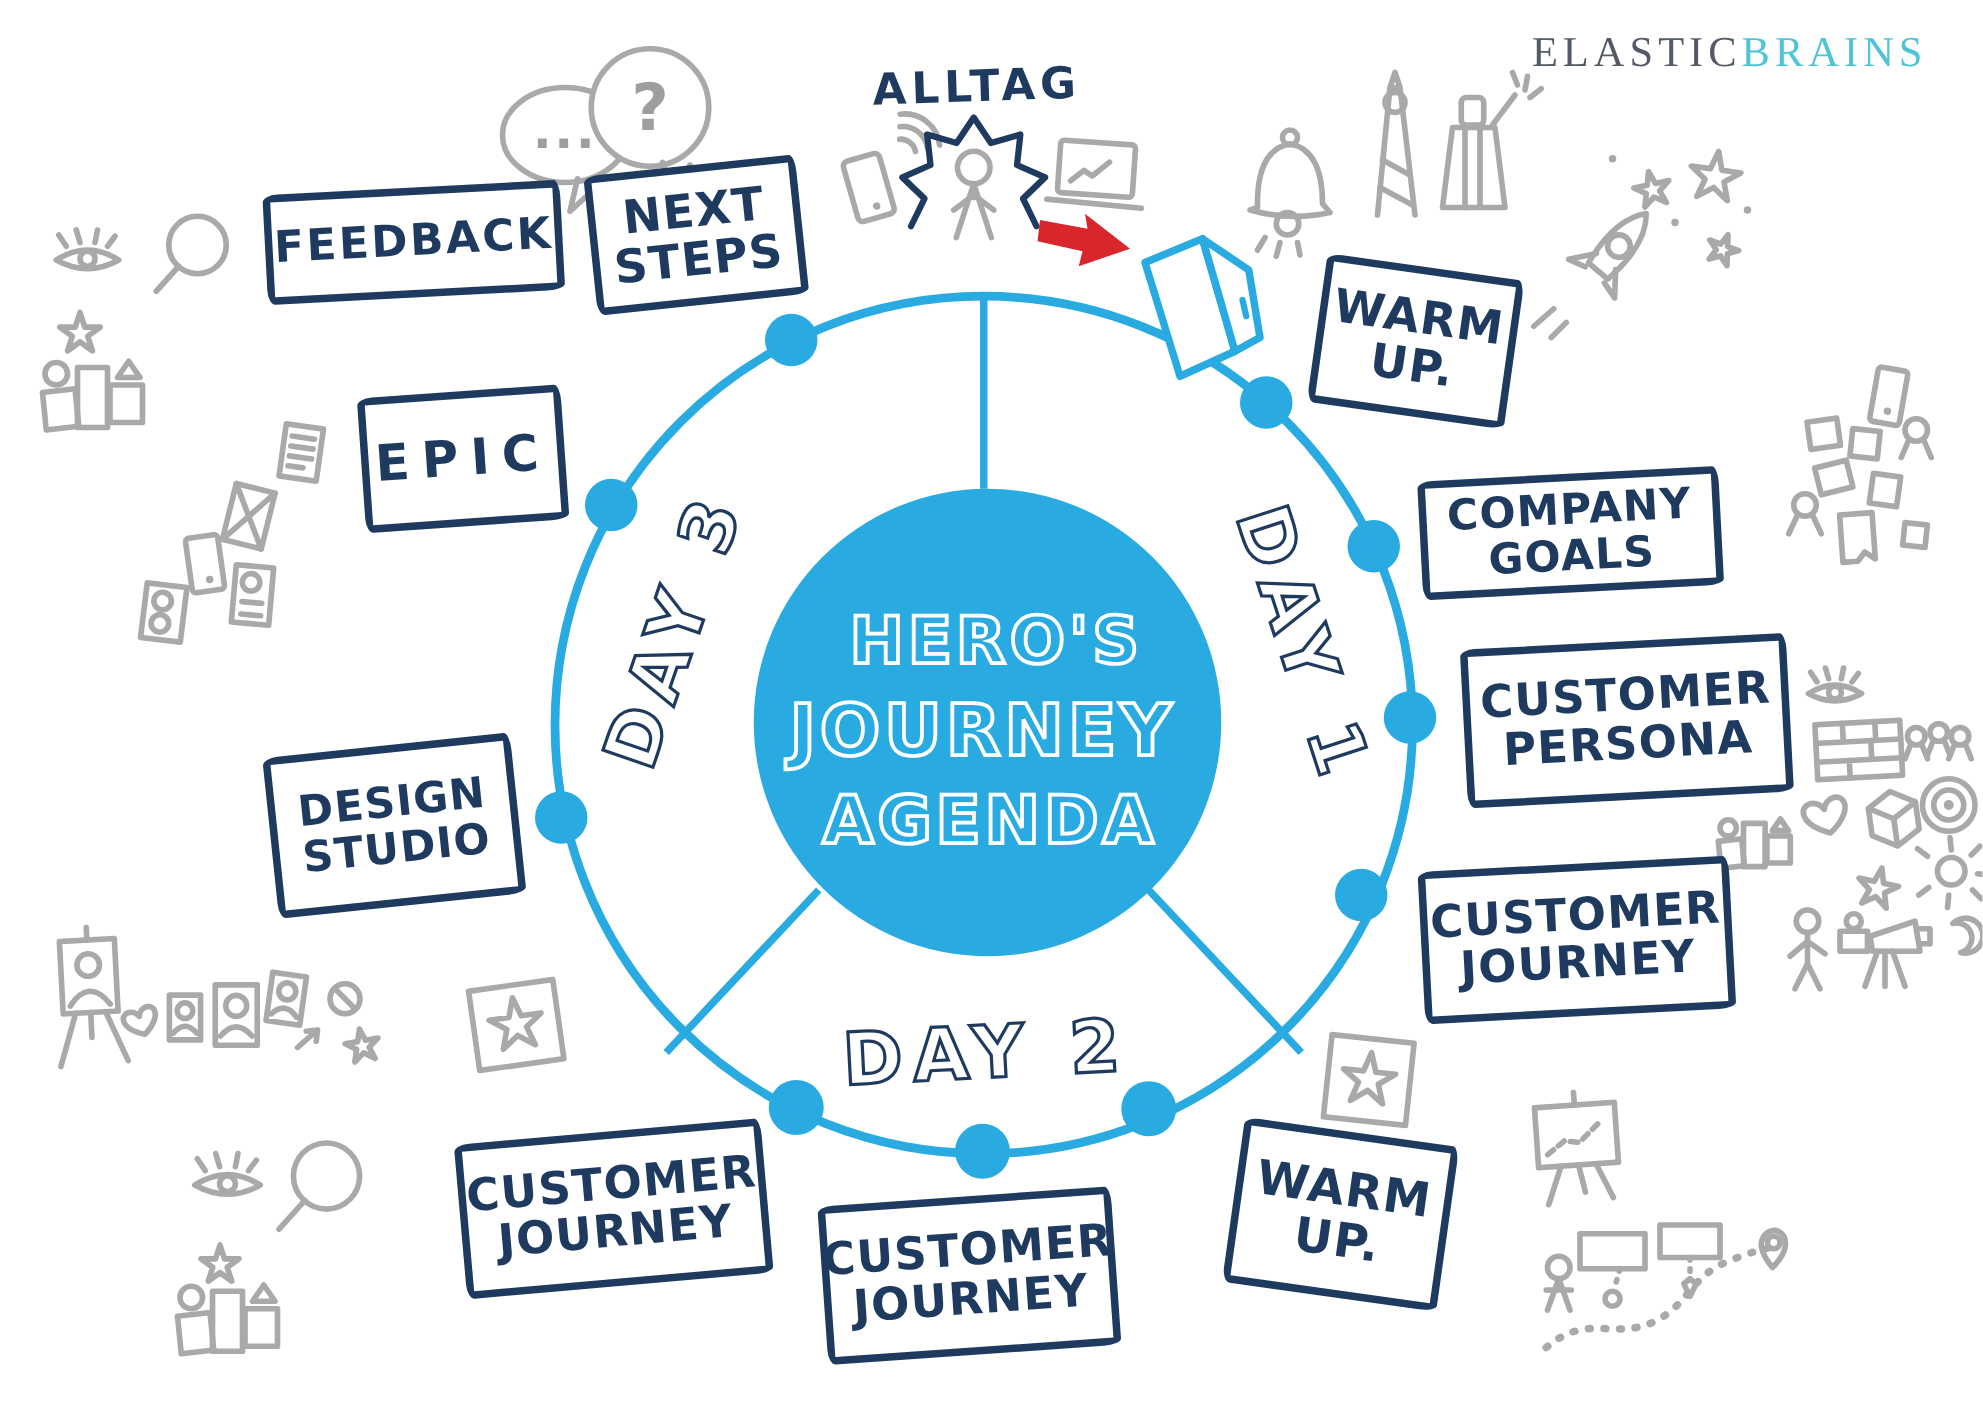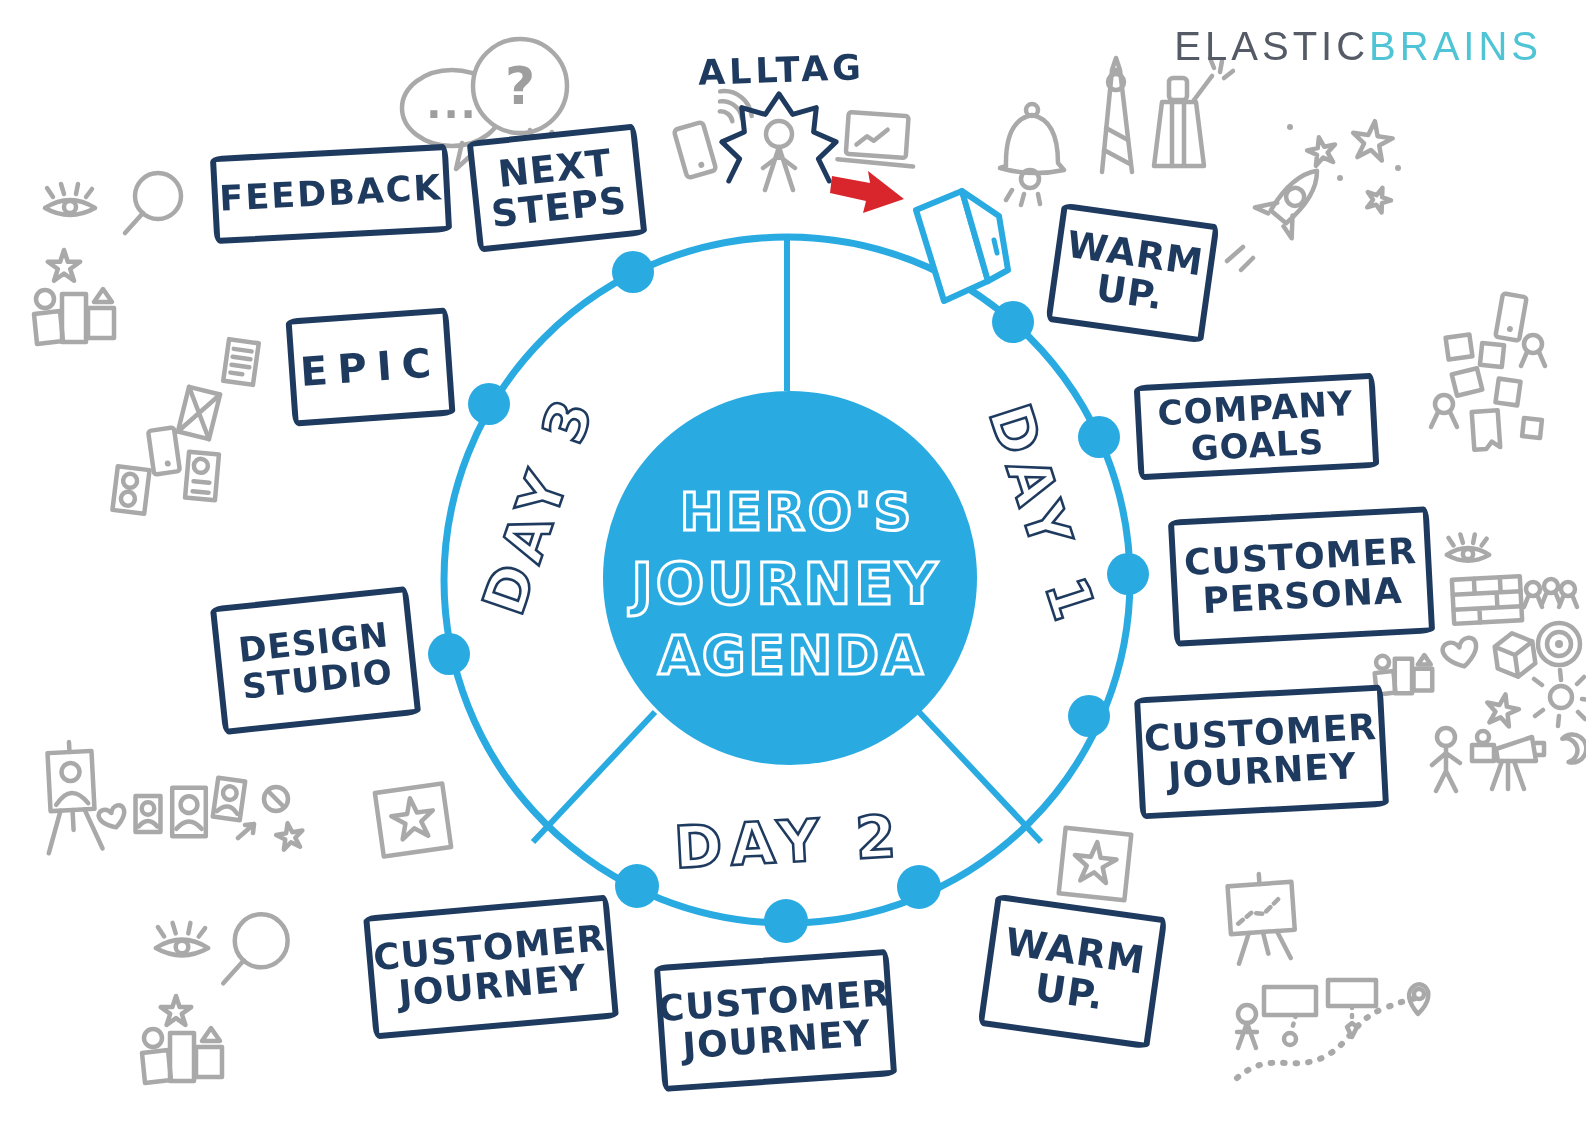--- a/index.html
+++ b/index.html
@@ -44,21 +44,21 @@
   .b-persona{left:1171px;top:513px;width:261px;height:127px;transform:rotate(-3deg);font-size:36px}
   .b-goals{left:1136px;top:379px;width:241px;height:95px;transform:rotate(-3deg);font-size:34px}
   .b-warmtr{left:1053px;top:213px;width:159px;height:120px;transform:rotate(8deg);font-size:37px}
 
   .alltag{
     position:absolute;left:698px;top:50px;width:164px;text-align:center;
     font-size:35px;font-weight:700;color:#1e3a5f;letter-spacing:4px;transform:rotate(-2deg);
   }
   .logo{
     position:absolute;top:24px;right:44px;
-    font-family:Liberation Sans, sans-serif;font-size:40px;letter-spacing:4px;
+    font-family:Liberation Serif, serif;font-size:34px;letter-spacing:4px;
     color:#555b66;white-space:nowrap;
   }
   .logo .teal{color:#4fc4d5}
 </style>
 </head>
 <body>
 
 <svg class="layer" width="1586" height="1122" viewBox="0 0 1586 1122">
   <defs>
     <path id="star5" vector-effect="non-scaling-stroke" d="M0,-1 L0.224,-0.309 0.951,-0.309 0.363,0.118 0.588,0.809 0,0.382 -0.588,0.809 -0.363,0.118 -0.951,-0.309 -0.224,-0.309 Z"></path>

